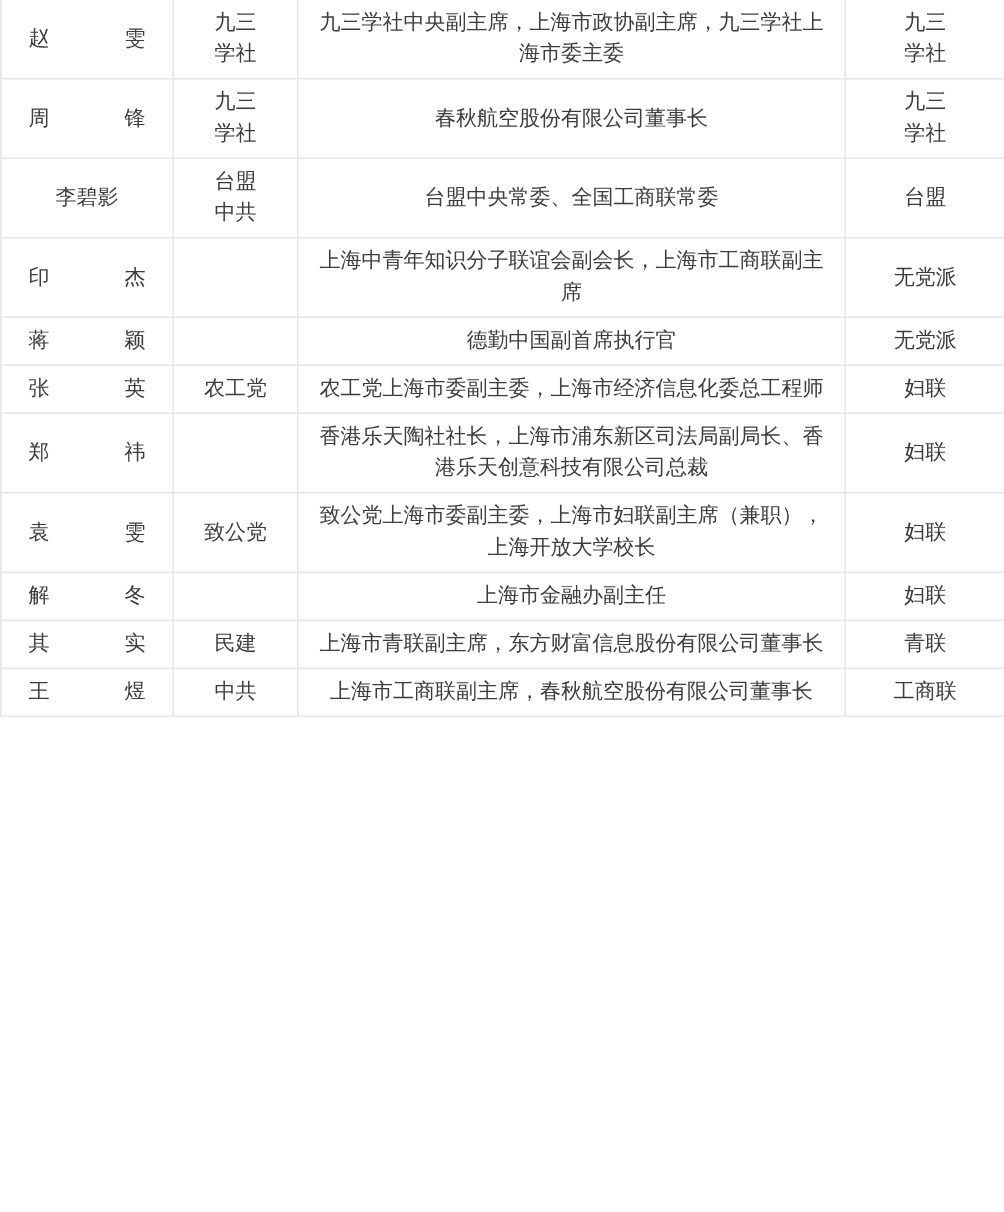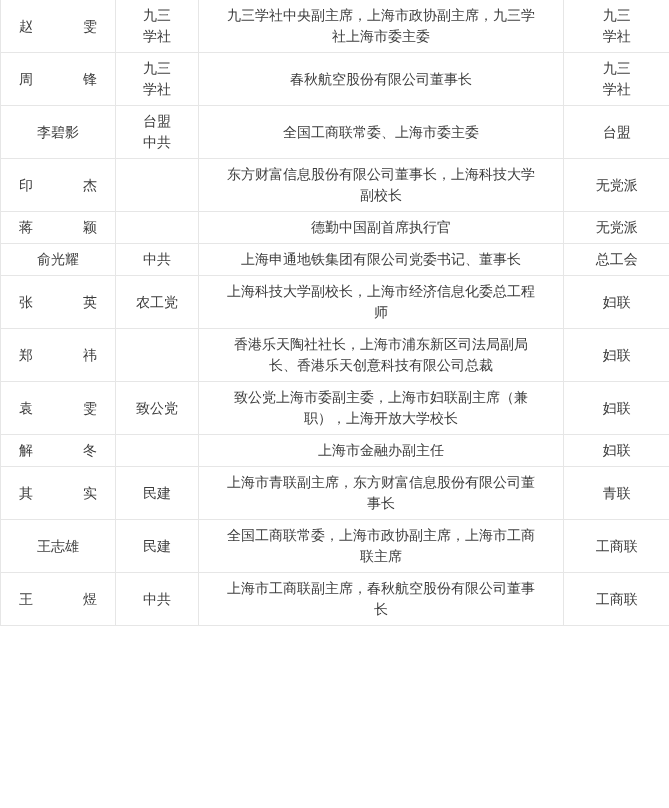--- a/index.html
+++ b/index.html
@@ -30,21 +30,21 @@
     word-break: break-all;
     overflow: hidden;
   }
   table.members tr:first-child td {
     border-top: none;
   }
   table.members td:last-child {
     border-right: none;
   }
   table.members td.pos {
-    padding: 5px 25px;
+    padding: 5px 14px;
   }
   
   .nm2 {
     display: inline-flex;
     width: 78px;
     justify-content: space-between;
   }
 </style>
 </head>
 <body>
@@ -70,45 +70,39 @@
         <td>九三
 学社</td>
         <td class="pos">春秋航空股份有限公司董事长</td>
         <td>九三
 学社</td>
       </tr>
       <tr>
         <td>李碧影</td>
         <td>台盟
 中共</td>
-        <td class="pos">全国工商联常委、上海市委主委</td>
+        <td class="pos">台盟中央常委、全国工商联常委</td>
         <td>台盟</td>
       </tr>
       <tr>
         <td><span class="nm2"><span>印</span><span>杰</span></span></td>
         <td></td>
-        <td class="pos">东方财富信息股份有限公司董事长，上海科技大学副校长</td>
+        <td class="pos">上海中青年知识分子联谊会副会长，上海市工商联副主席</td>
         <td>无党派</td>
       </tr>
       <tr>
         <td><span class="nm2"><span>蒋</span><span>颖</span></span></td>
         <td></td>
         <td class="pos">德勤中国副首席执行官</td>
         <td>无党派</td>
       </tr>
       <tr>
-        <td>俞光耀</td>
-        <td>中共</td>
-        <td class="pos">上海申通地铁集团有限公司党委书记、董事长</td>
-        <td>总工会</td>
-      </tr>
-      <tr>
         <td><span class="nm2"><span>张</span><span>英</span></span></td>
         <td>农工党</td>
-        <td class="pos">上海科技大学副校长，上海市经济信息化委总工程师</td>
+        <td class="pos">农工党上海市委副主委，上海市经济信息化委总工程师</td>
         <td>妇联</td>
       </tr>
       <tr>
         <td><span class="nm2"><span>郑</span><span>祎</span></span></td>
         <td></td>
         <td class="pos">香港乐天陶社社长，上海市浦东新区司法局副局长、香港乐天创意科技有限公司总裁</td>
         <td>妇联</td>
       </tr>
       <tr>
         <td><span class="nm2"><span>袁</span><span>雯</span></span></td>
@@ -122,25 +116,19 @@
         <td class="pos">上海市金融办副主任</td>
         <td>妇联</td>
       </tr>
       <tr>
         <td><span class="nm2"><span>其</span><span>实</span></span></td>
         <td>民建</td>
         <td class="pos">上海市青联副主席，东方财富信息股份有限公司董事长</td>
         <td>青联</td>
       </tr>
       <tr>
-        <td>王志雄</td>
-        <td>民建</td>
-        <td class="pos">全国工商联常委，上海市政协副主席，上海市工商联主席</td>
-        <td>工商联</td>
-      </tr>
-      <tr>
         <td><span class="nm2"><span>王</span><span>煜</span></span></td>
         <td>中共</td>
         <td class="pos">上海市工商联副主席，春秋航空股份有限公司董事长</td>
         <td>工商联</td>
       </tr>
     </tbody>
 </table>
 
 </body></html>

